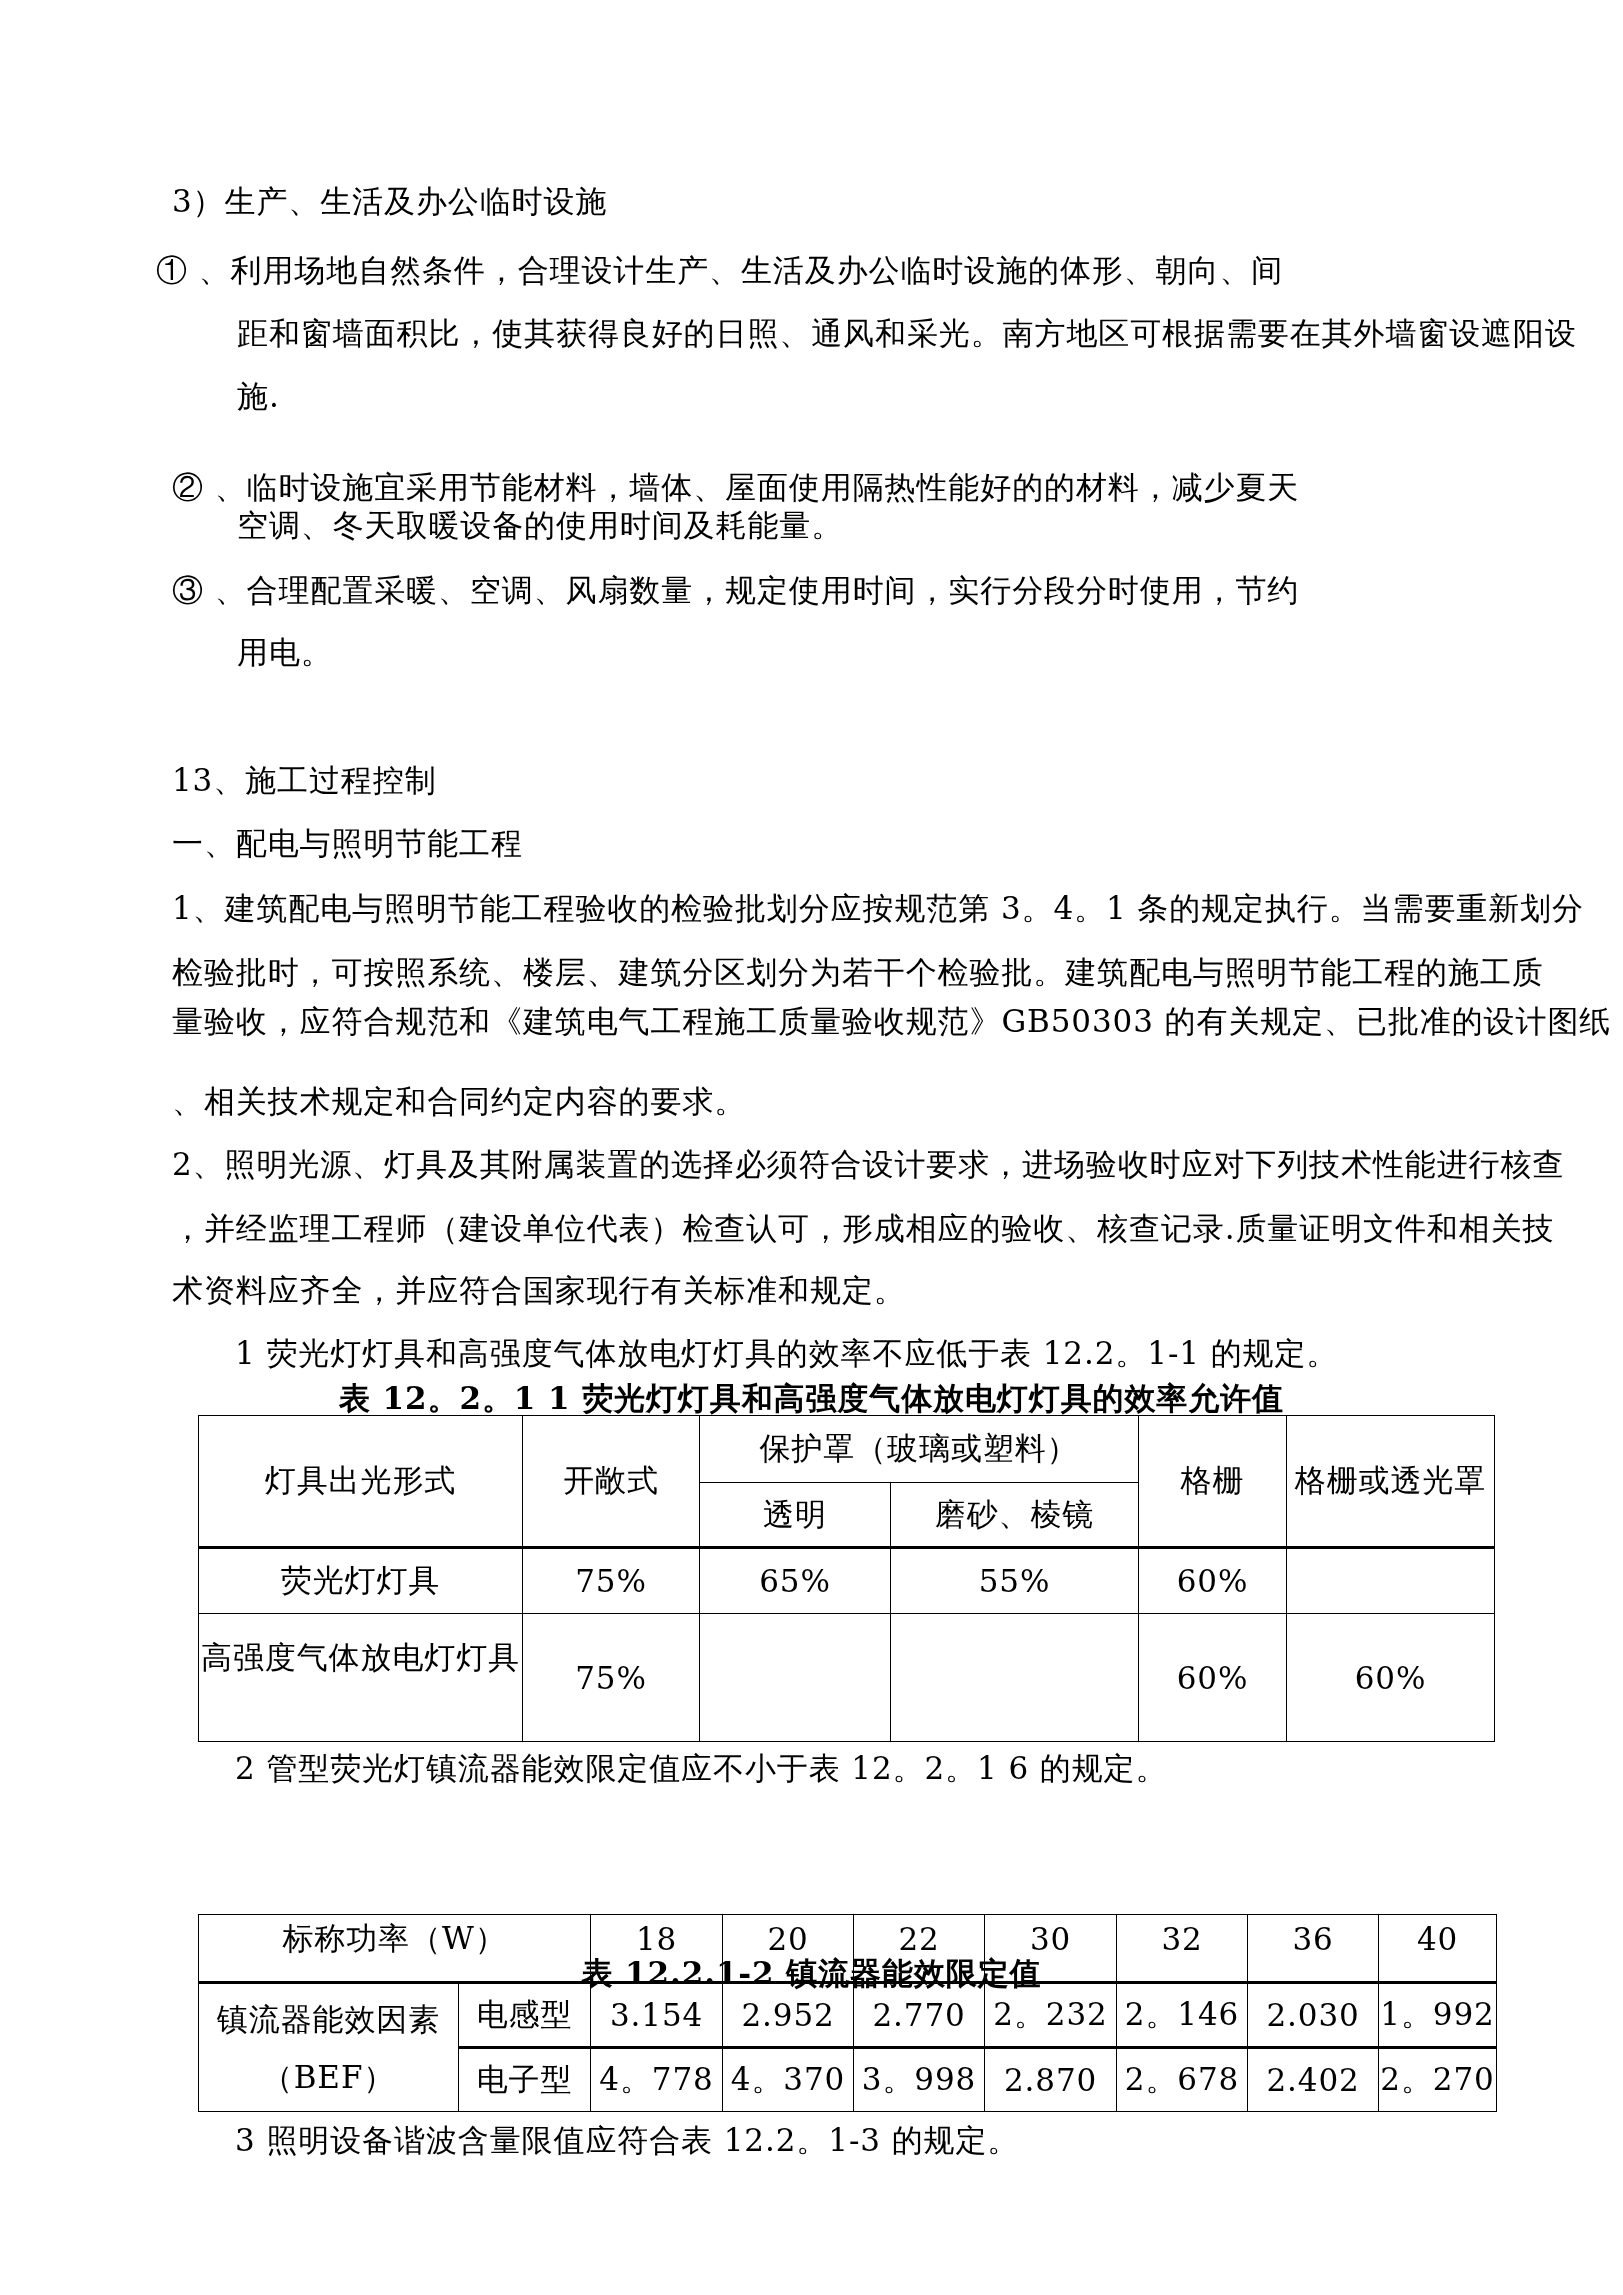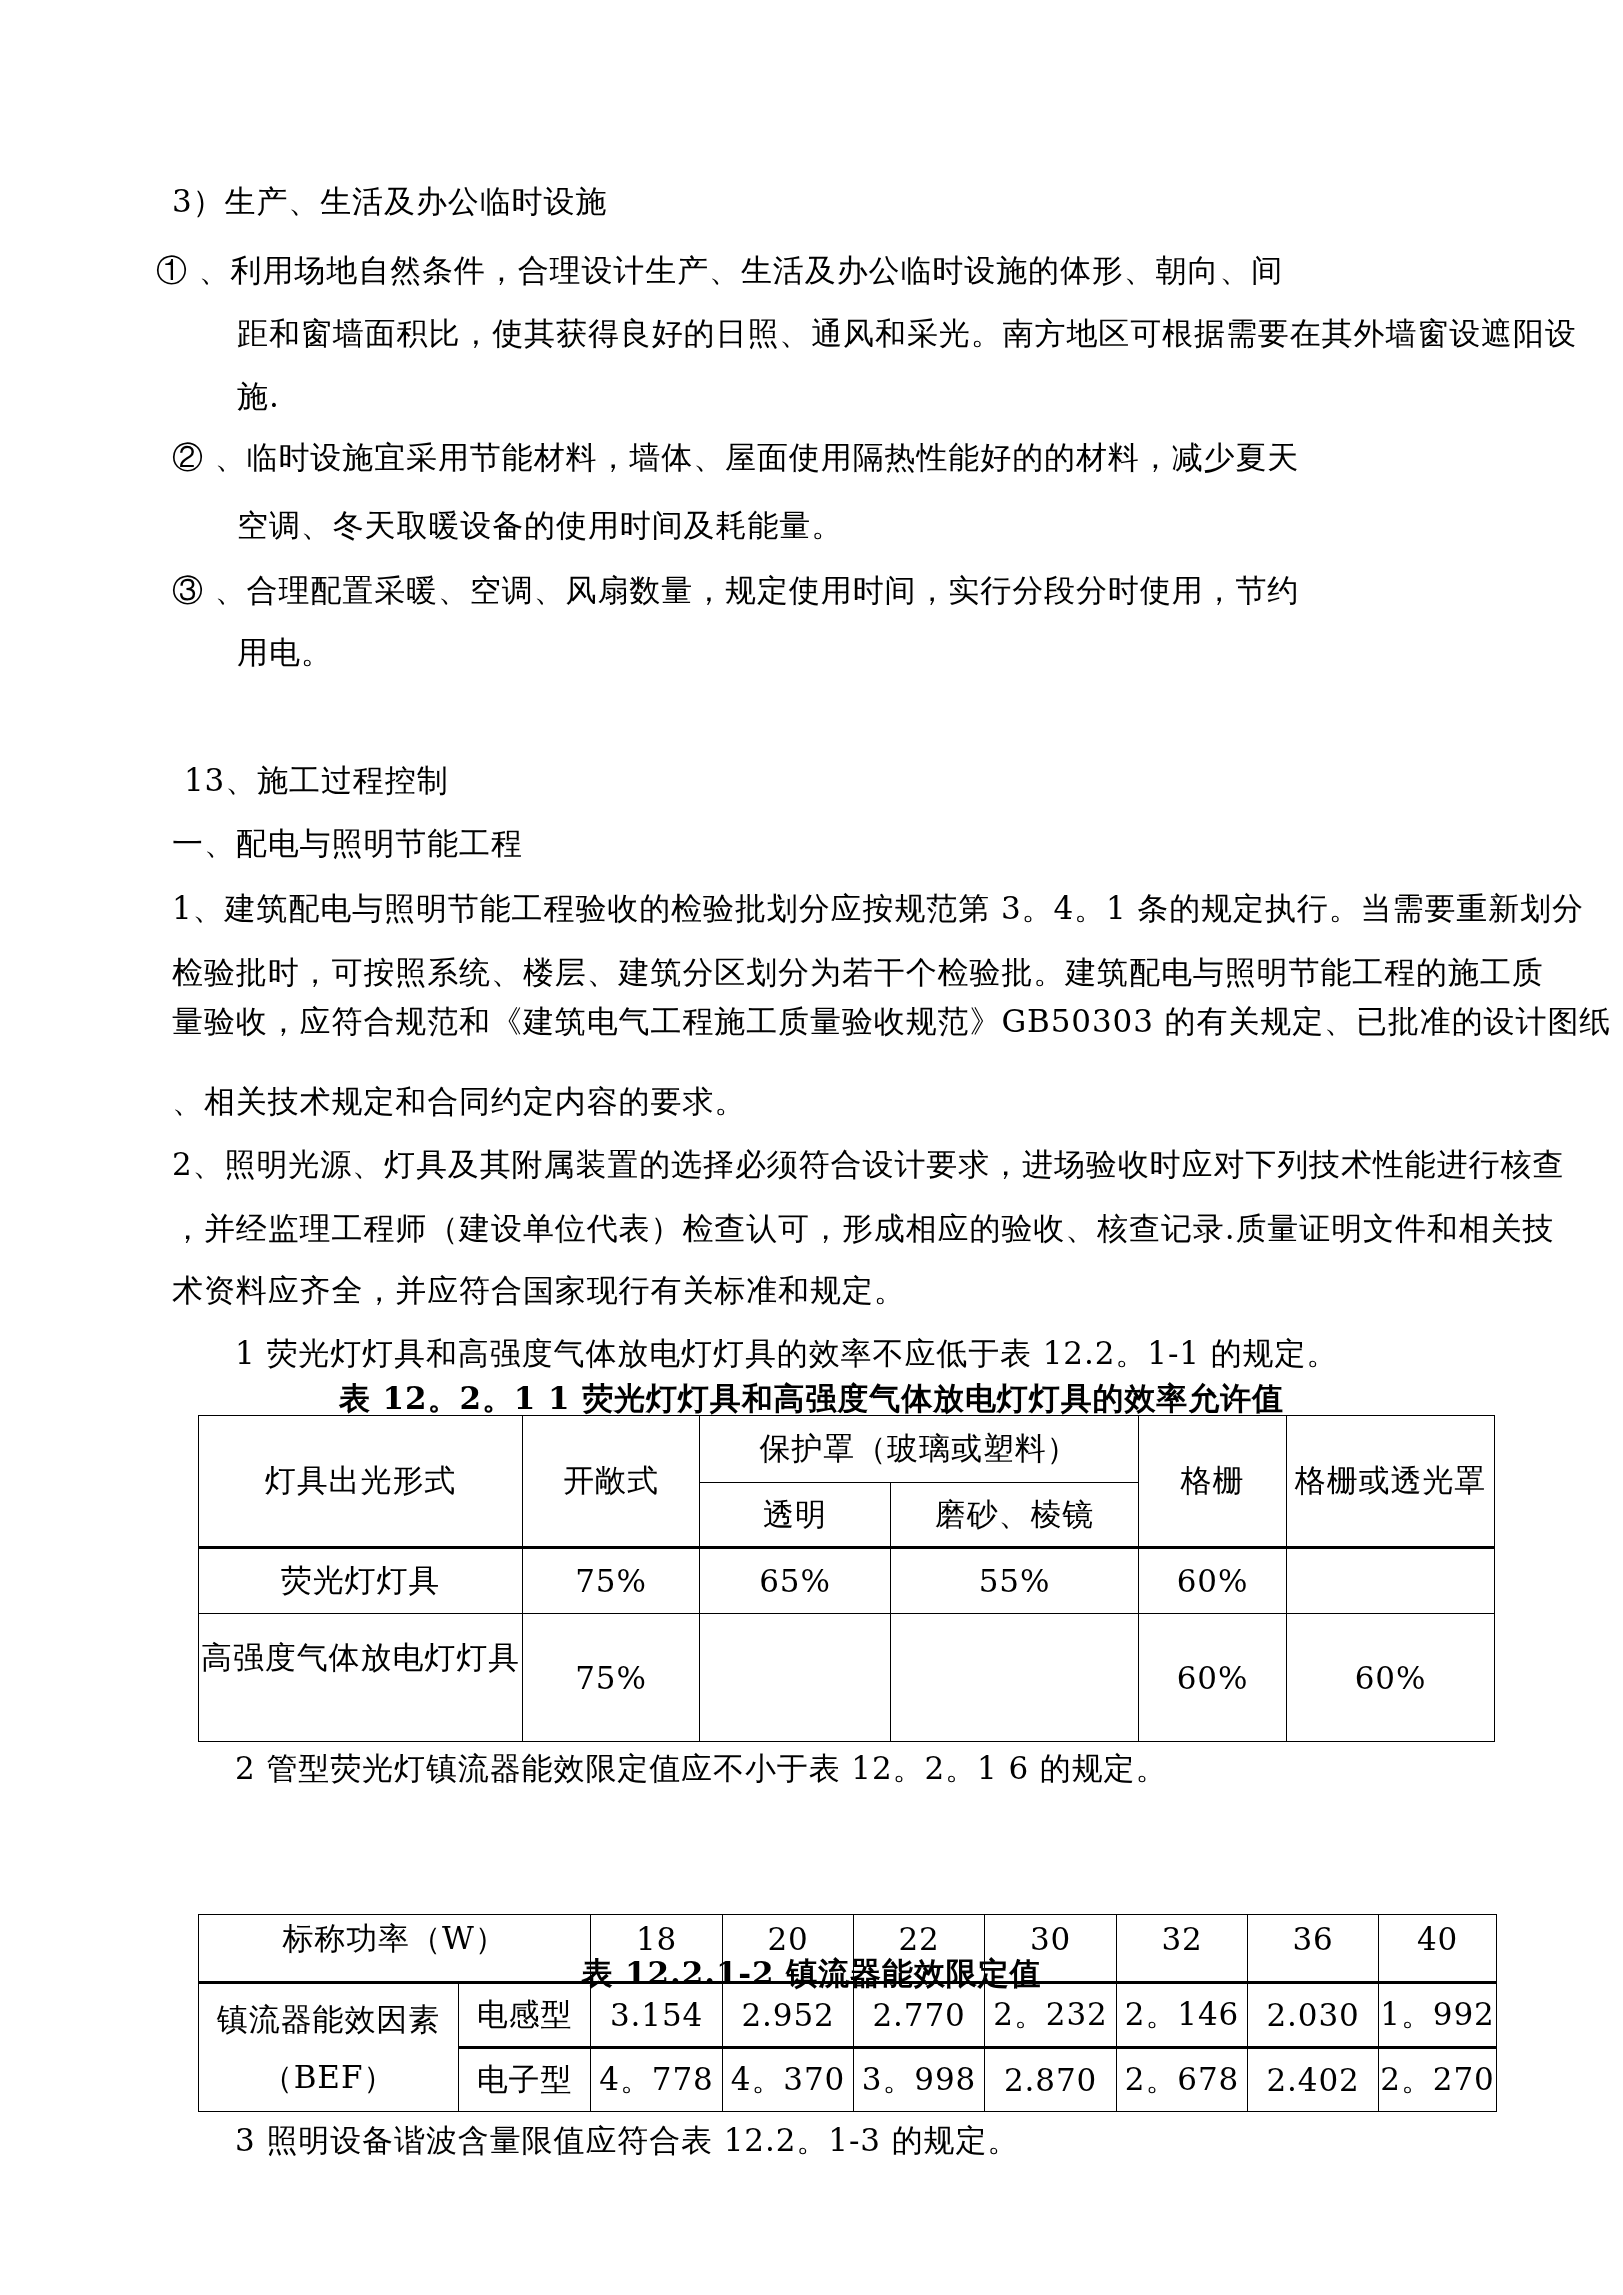--- a/index.html
+++ b/index.html
@@ -54,27 +54,27 @@
 <body>
 
 <div class="page">
 
   <div class="line" style="left:172px; top:184px;text-align:right;">3）生产、生活及办公临时设施</div>
 
   <div class="line" style="left:156px; top:253px;">① 、利用场地自然条件，合理设计生产、生活及办公临时设施的体形、朝向、间</div>
   <div class="line" style="left:237px; top:316px;">距和窗墙面积比，使其获得良好的日照、通风和采光。南方地区可根据需要在其外墙窗设遮阳设</div>
   <div class="line" style="left:237px; top:379px;">施.</div>
 
-  <div class="line" style="left:172px; top:440px;">② 、临时设施宜采用节能材料，墙体、屋面使用隔热性能好的的材料，减少夏天</div>
+  <div class="line" style="left:172px; top:470px;">② 、临时设施宜采用节能材料，墙体、屋面使用隔热性能好的的材料，减少夏天</div>
   <div class="line" style="left:237px; top:508px;">空调、冬天取暖设备的使用时间及耗能量。</div>
 
   <div class="line" style="left:172px; top:573px;">③ 、合理配置采暖、空调、风扇数量，规定使用时间，实行分段分时使用，节约</div>
   <div class="line" style="left:237px; top:635px;">用电。</div>
 
-  <div class="line" style="left:172px; top:763px;margin-left:12px;">13、施工过程控制</div>
+  <div class="line" style="left:172px; top:763px;">13、施工过程控制</div>
   <div class="line" style="left:172px; top:826px;">一、配电与照明节能工程</div>
 
   <div class="line" style="left:172px; top:891px;">1、建筑配电与照明节能工程验收的检验批划分应按规范第 3。4。1 条的规定执行。当需要重新划分</div>
   <div class="line" style="left:172px; top:955px;">检验批时，可按照系统、楼层、建筑分区划分为若干个检验批。建筑配电与照明节能工程的施工质</div>
   <div class="line" style="left:172px; top:1004px;">量验收，应符合规范和《建筑电气工程施工质量验收规范》GB50303 的有关规定、已批准的设计图纸</div>
   <div class="line" style="left:172px; top:1084px;">、相关技术规定和合同约定内容的要求。</div>
 
   <div class="line" style="left:172px; top:1147px;">2、照明光源、灯具及其附属装置的选择必须符合设计要求，进场验收时应对下列技术性能进行核查</div>
   <div class="line" style="left:172px; top:1273px;">术资料应齐全，并应符合国家现行有关标准和规定。</div>
   <div class="line" style="left:172px; top:1211px;">，并经监理工程师（建设单位代表）检查认可，形成相应的验收、核查记录.质量证明文件和相关技</div>

